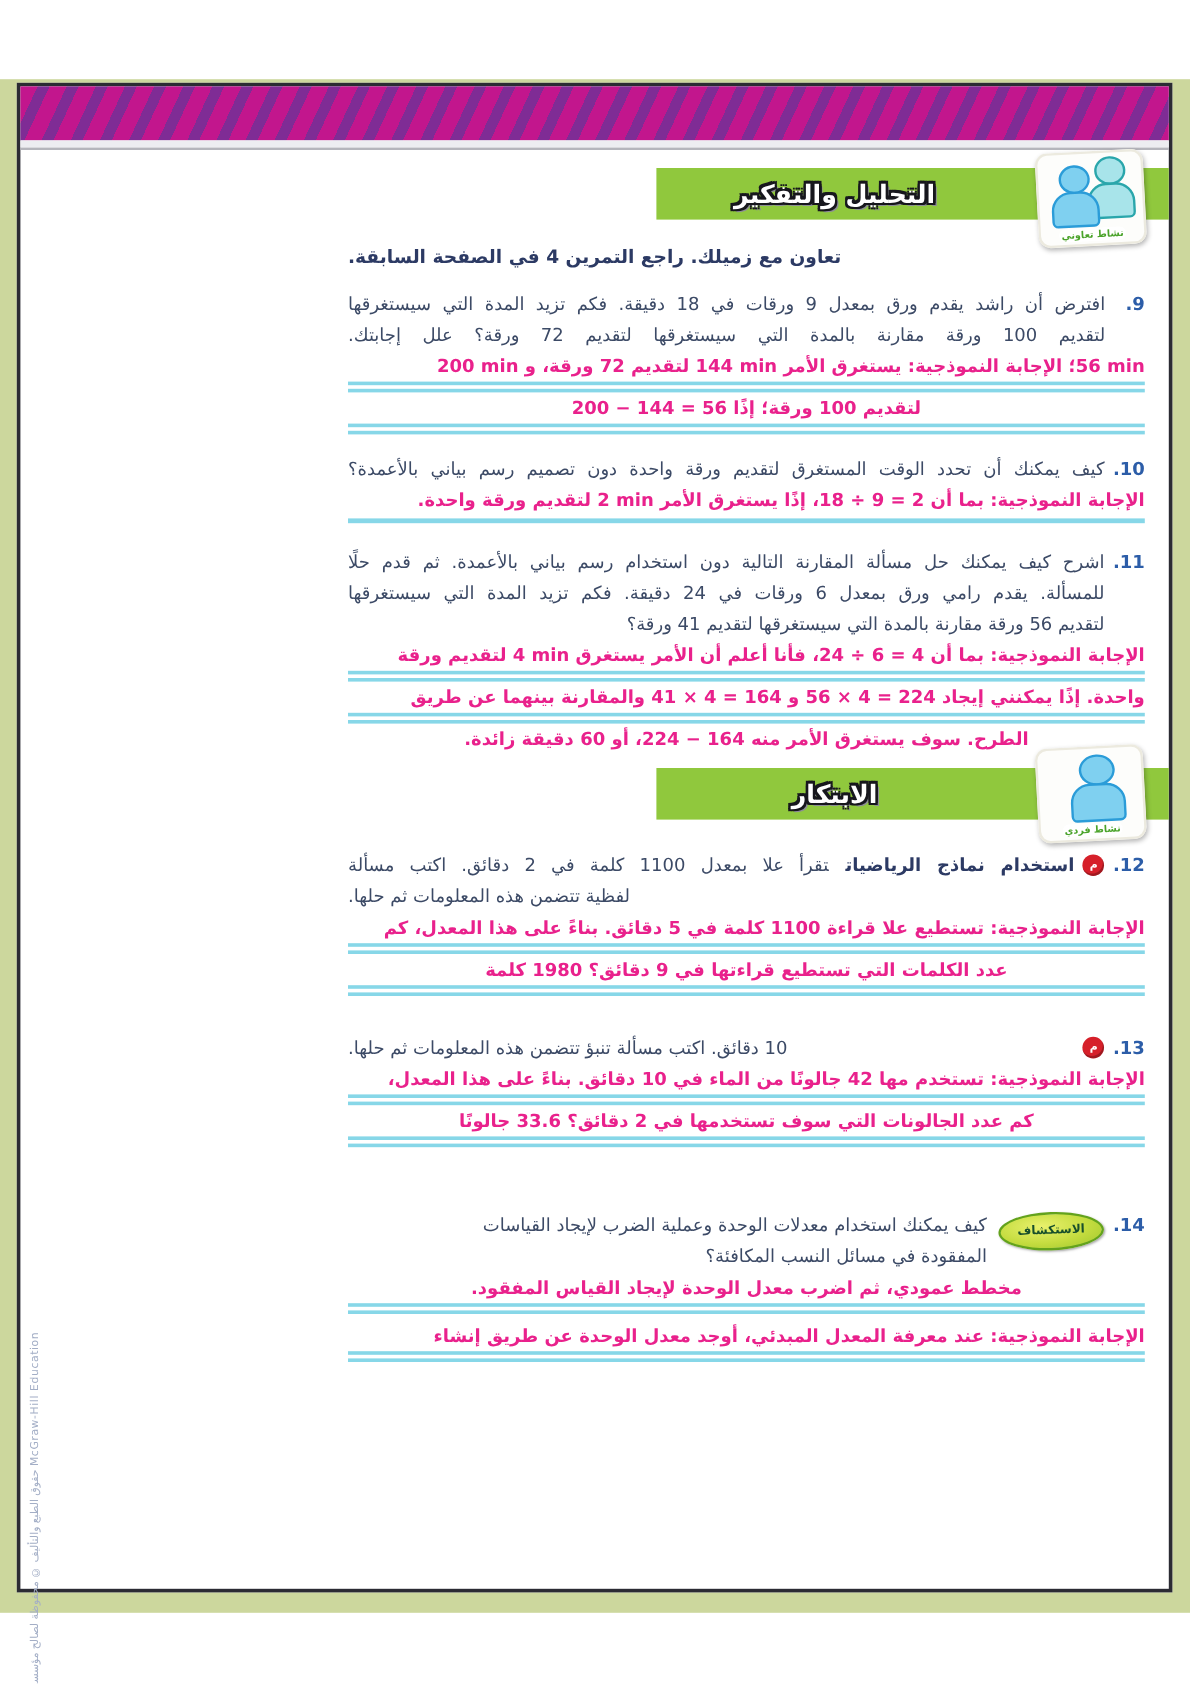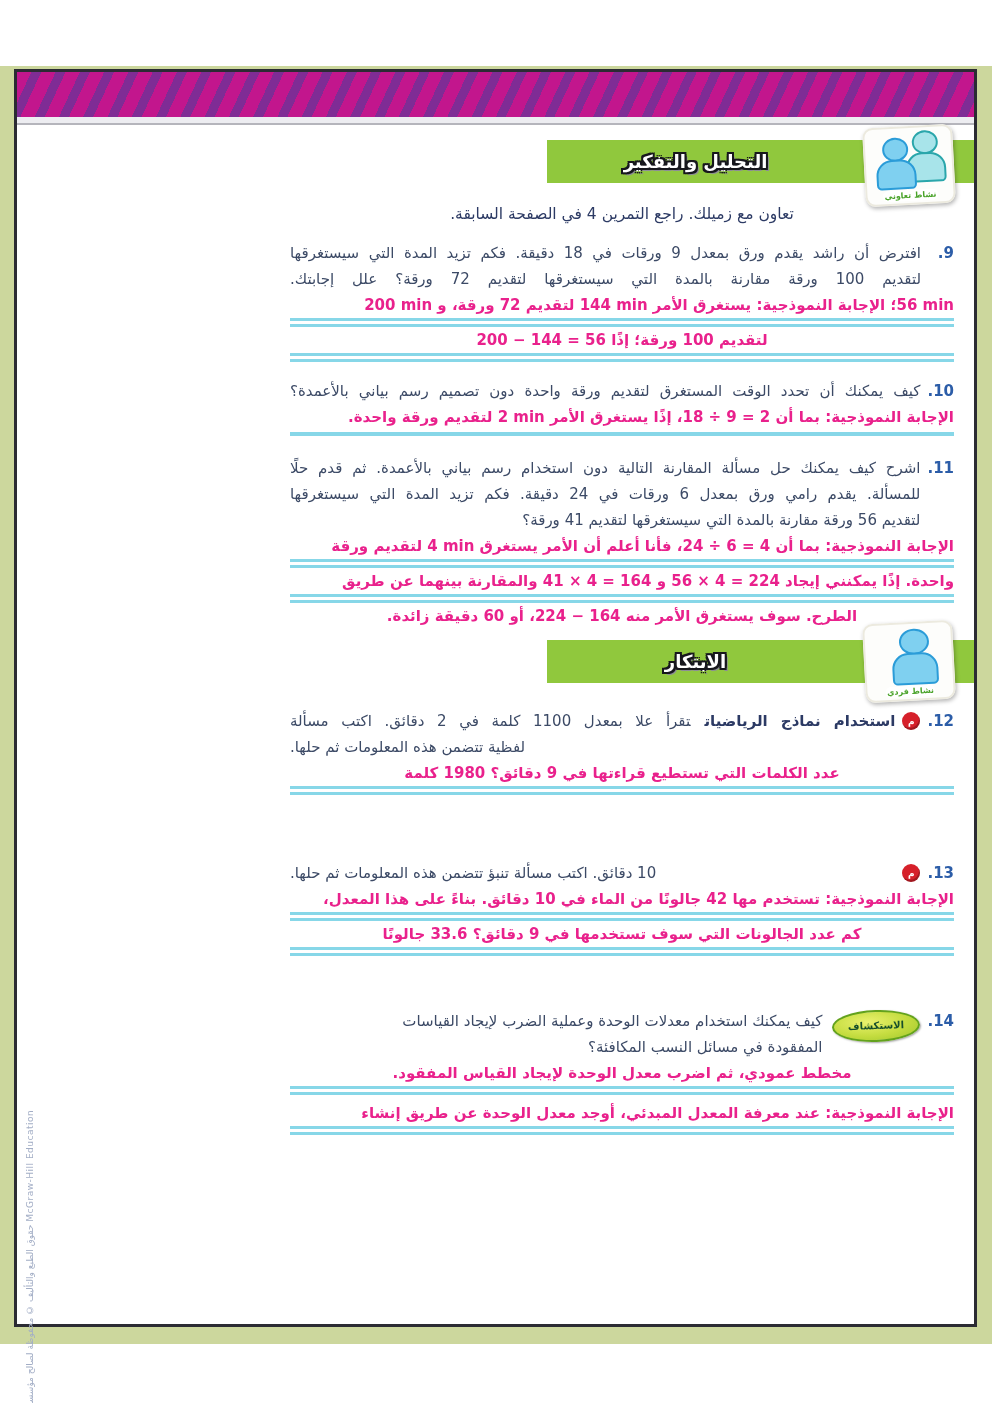--- a/index.html
+++ b/index.html
@@ -9,38 +9,38 @@
   .page{position:absolute;left:14px;top:3px;width:957px;height:1252px;background:#fff;
         border:3px solid #2b2b33;}
   
   .stripes{position:absolute;top:0;left:0;right:0;height:45px;
            background:repeating-linear-gradient(115deg,#c2168d 0 13px,#7f2c95 13px 22px);}
   .band-gap{position:absolute;top:45px;left:0;right:0;height:6px;background:#ededf1;}
   .band-line{position:absolute;top:51px;left:0;right:0;height:2px;background:#b5b5bc;}
   
   .bar{position:absolute;right:0;width:427px;height:43px;background:#90c83d;
        display:flex;align-items:center;justify-content:center;padding-right:130px;box-sizing:border-box;}
-  .bar-title{font-size:18px;font-weight:bold;color:#fff;letter-spacing:1px;
+  .bar-title{font-size:21px;font-weight:bold;color:#fff;letter-spacing:1px;
      text-shadow:-2px -2px 0 #17171d,2px -2px 0 #17171d,-2px 2px 0 #17171d,2px 2px 0 #17171d,
                  0 -2px 0 #17171d,0 2px 0 #17171d,-2px 0 0 #17171d,2px 0 0 #17171d,3px 3px 0 #8d8d96;}
   
   .sticker{position:absolute;right:20px;width:90px;background:#fdfdfb;border-radius:10px;
            box-shadow:1px 2px 4px rgba(0,0,0,.3), inset 0 0 0 2px #eceadf;
            transform:rotate(-3deg);padding:5px 4px 3px;box-sizing:border-box;text-align:center;}
   .people{position:relative;height:52px;}
   .person{position:absolute;}
   .p-head{width:22px;height:20px;border-radius:50%;background:#7fd0f0;border:2px solid #2b9cd8;margin:0 auto;}
   .p-body{width:36px;height:26px;border-radius:16px 16px 5px 5px;background:#7fd0f0;border:2px solid #2b9cd8;margin-top:-2px;}
   .person.back .p-head{background:#a8e4ea;border-color:#2aa6ab;}
   .person.back .p-body{background:#a8e4ea;border-color:#2aa6ab;}
   .sticker-label{font-size:8px;color:#4aa32a;font-weight:bold;background:#fff;border-radius:6px;
                  padding:1px 2px;display:inline-block;line-height:9px;}
   
-  .intro{position:absolute;right:20px;top:133px;width:664px;direction:rtl;text-align:center;
-         font-size:15.5px;font-weight:normal;color:#2c3a64;}
+  .intro{position:absolute;right:20px;top:133px;width:664px;direction:rtl;text-align:left;
+         font-size:15.5px;font-weight:bold;color:#2c3a64;}
   .ex{position:absolute;right:20px;width:664px;direction:rtl;}
   .qrow{display:flex;gap:7px;}
   .num{min-width:26px;font-size:15px;font-weight:bold;color:#2c5da8;line-height:26px;flex:0 0 auto;}
   .qtext{flex:1;font-size:15px;color:#3c4a66;line-height:26px;}
   .qline{display:block;}
   .just{text-align:justify;text-align-last:justify;}
   .lead{font-weight:bold;color:#2c3a64;margin-left:14px;}
   .picon{flex:0 0 auto;width:18px;height:18px;border-radius:50%;background:#d6202a;margin-top:4px;
          color:#fff;font-size:9px;font-weight:bold;text-align:center;line-height:18px;
          box-shadow:inset -1px -2px 0 rgba(0,0,0,.25);}
@@ -162,20 +162,25 @@
 
       <div class="ex" style="top:636px">
         <div class="qrow">
           <div class="num">12.</div>
           <div class="picon">م</div>
           <div class="qtext">
             <span class="qline just"><span class="lead">استخدام نماذج الرياضيات</span><span>تقرأ علا بمعدل 1100 كلمة في 2 دقائق. اكتب مسألة</span></span>
             <span class="qline" style="text-align:left">لفظية تتضمن هذه المعلومات ثم حلها.</span>
           </div>
         </div>
+        <div class="ans">
+          <div class="atext">الإجابة النموذجية: تستطيع علا قراءة 1100 كلمة في 5 دقائق. بناءً على هذا المعدل، كم</div>
+          <div class="rule"></div>
+          <div class="rule"></div>
+        </div>
         <div class="ans center">
           <div class="atext">عدد الكلمات التي تستطيع قراءتها في 9 دقائق؟ 1980 كلمة</div>
           <div class="rule"></div>
           <div class="rule"></div>
         </div>
       </div>
 
       <div class="ex" style="top:788px">
         <div class="qrow">
           <div class="num">13.</div>
@@ -183,21 +188,21 @@
           <div class="qtext">
             <span class="qline" style="text-align:left">10 دقائق. اكتب مسألة تنبؤ تتضمن هذه المعلومات ثم حلها.</span>
           </div>
         </div>
         <div class="ans">
           <div class="atext">الإجابة النموذجية: تستخدم مها 42 جالونًا من الماء في 10 دقائق. بناءً على هذا المعدل،</div>
           <div class="rule"></div>
           <div class="rule"></div>
         </div>
         <div class="ans center">
-          <div class="atext">كم عدد الجالونات التي سوف تستخدمها في 9 دقائق؟ 33.6 جالونًا</div>
+          <div class="atext">كم عدد الجالونات التي سوف تستخدمها في 2 دقائق؟ 33.6 جالونًا</div>
           <div class="rule"></div>
           <div class="rule"></div>
         </div>
       </div>
 
       <div class="ex" style="top:936px">
         <div class="qrow">
           <div class="num">14.</div>
           <div class="qtext">
             <span class="badge14">الاستكشاف</span>

